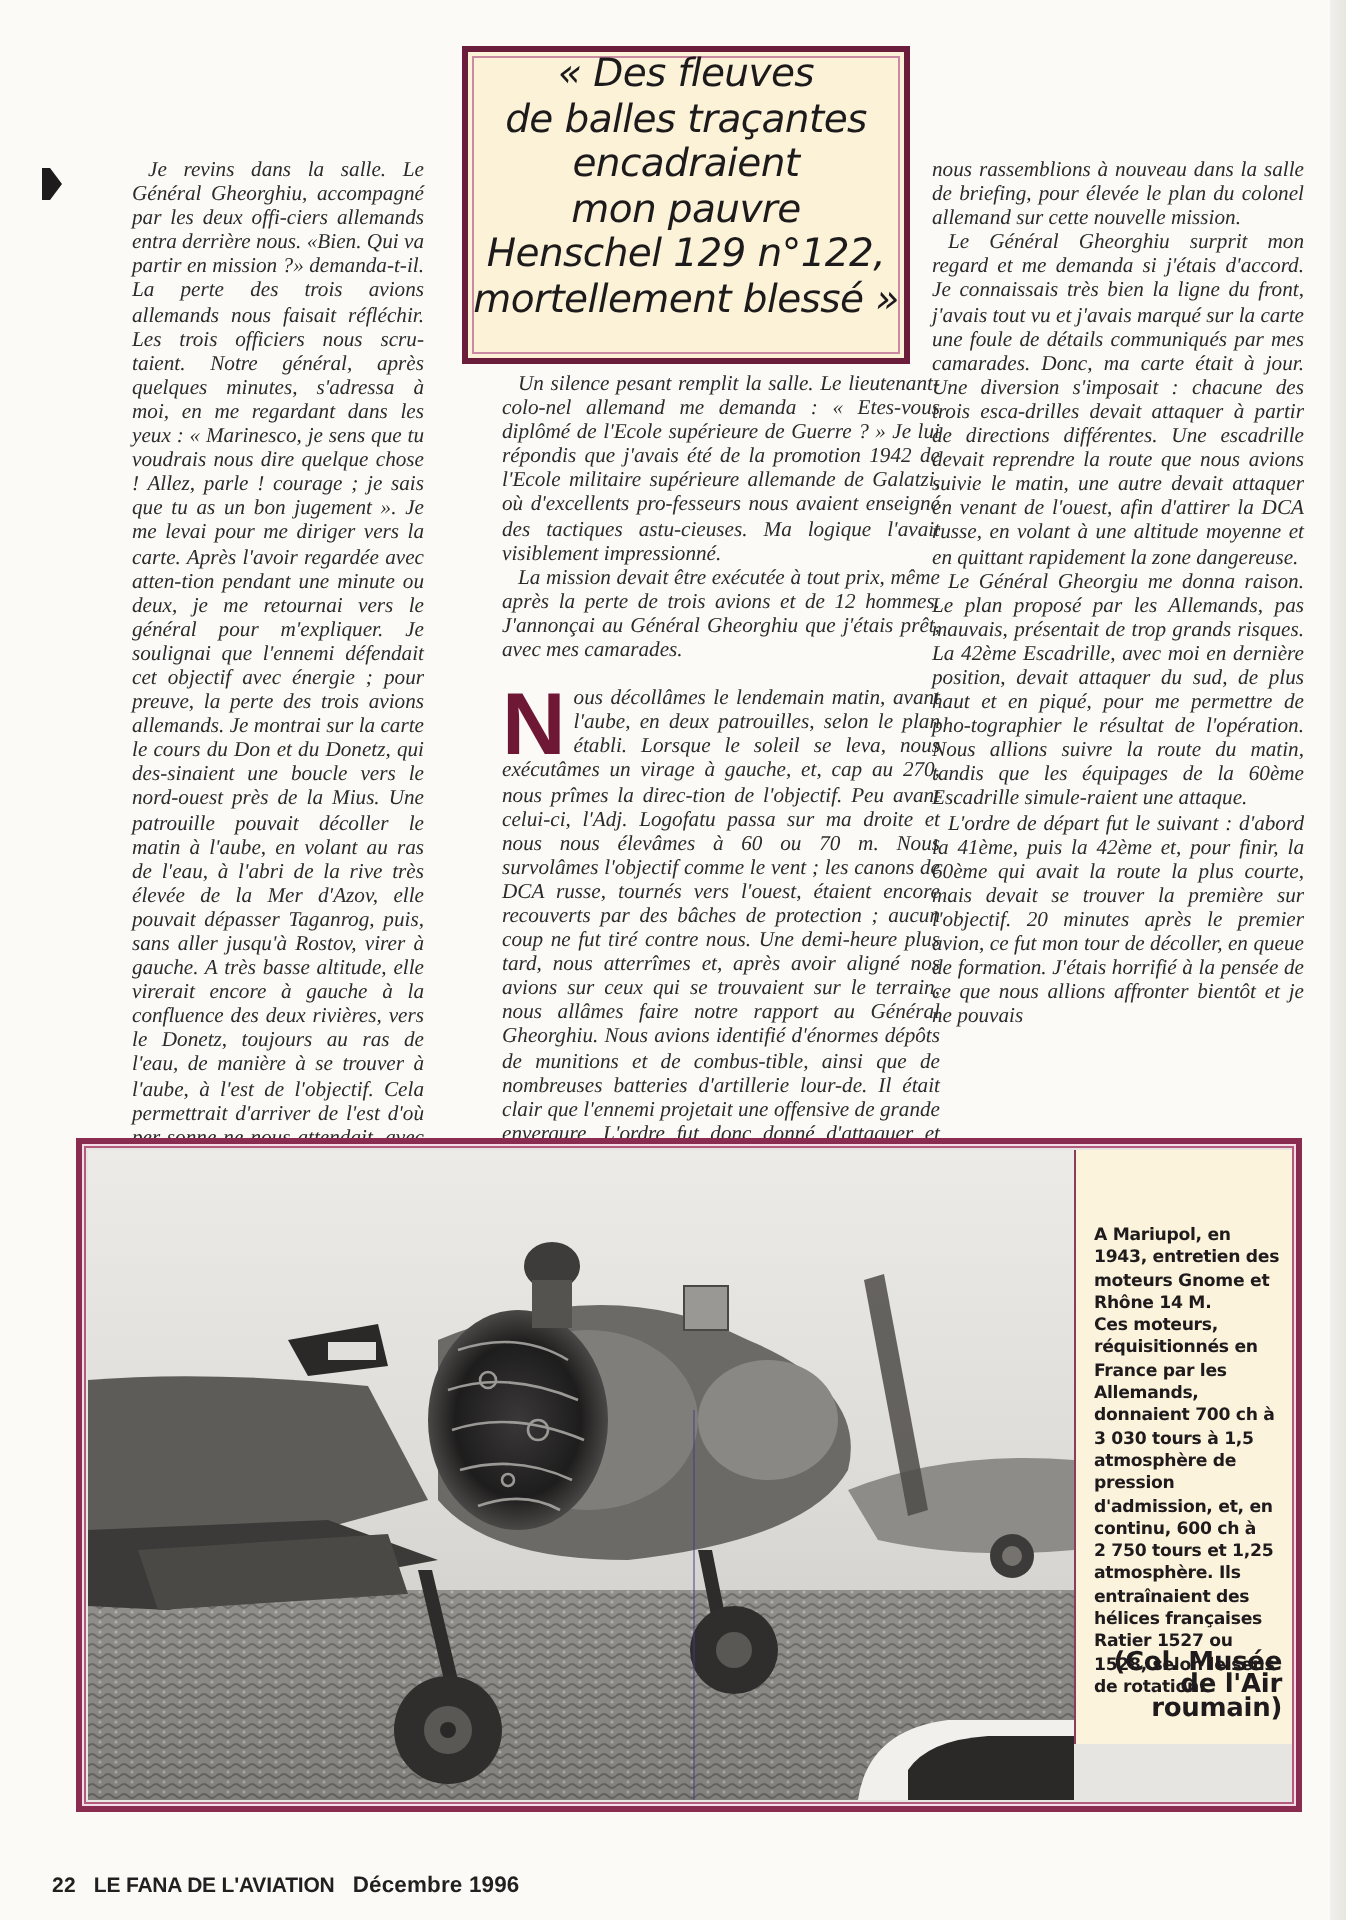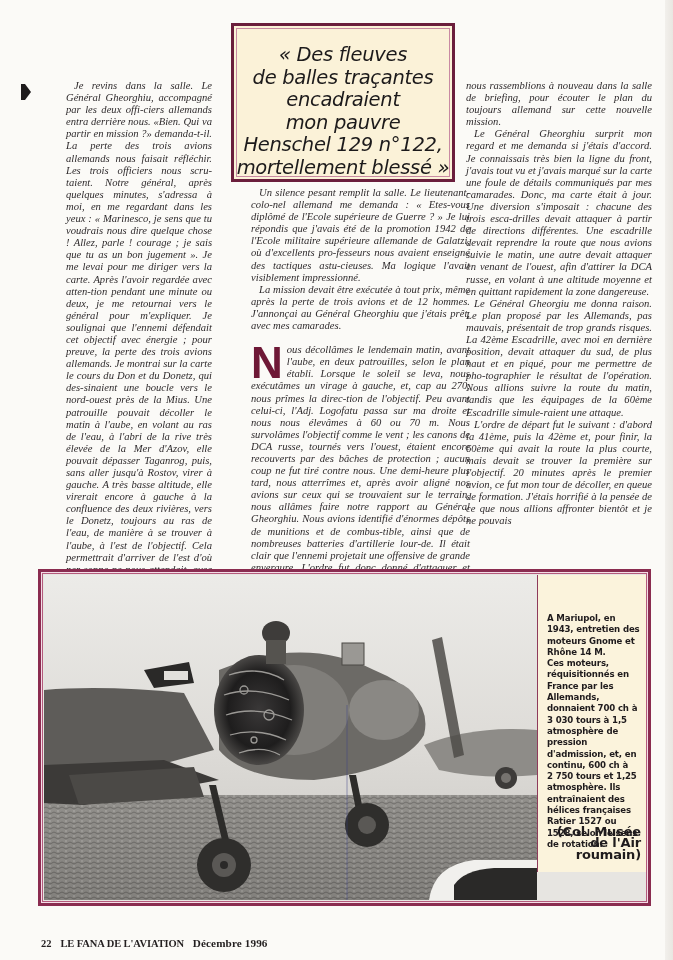--- a/index.html
+++ b/index.html
@@ -26,21 +26,21 @@
 
   .bullet-arrow {
     position: absolute; left: 21px; top: 83px; width: 10px; height: 18px;
   }
 
   .pullquote {
     position: absolute; left: 231px; top: 23px; width: 218px; height: 153px;
     background: #fbf2d8;
     border: 3px solid #6b1e3c;
     box-shadow: inset 0 0 0 2px #fbf2d8, inset 0 0 0 3px #c98aa2;
-    display: flex; align-items: flex-end; justify-content: center;
+    display: flex; align-items: flex-start; justify-content: center;
     text-align: center;
   }
   .pullquote-text {
     font-family: "DejaVu Sans", sans-serif;
     font-style: italic;
     font-size: 19.5px;
     line-height: 22.5px;
     color: #1c1a1b;
     letter-spacing: -0.3px;
     white-space: pre-line;
@@ -85,22 +85,22 @@
   .caption-credit {
     position: absolute; left: 9px; top: 251px; width: 94px;
     font-family: "DejaVu Sans", sans-serif;
     font-weight: bold; font-size: 13px; line-height: 11.3px;
     color: #1f1b1d; text-align: right;
     white-space: pre-line;
     letter-spacing: -0.15px;
   }
 
   .footer {
-    position: absolute; left: 41px; top: 937px;
-    font-family: Liberation Serif, serif;
+    position: absolute; left: 26px; top: 937px;
+    font-family: Liberation Sans, sans-serif;
     font-weight: bold; font-size: 10.5px;
     color: #231f20; letter-spacing: 0.1px;
     white-space: nowrap;
   }
   .footer .pg { margin-right: 6px; }
   .footer .mag { letter-spacing: -0.1px; margin-right: 6px; }
   .footer .date { font-size: 11.2px; }
 
   .right-edge {
     position: absolute; right: 0; top: 0; width: 8px; height: 960px;
@@ -132,21 +132,21 @@
 <div class="col" id="col2">
   <p>Un silence pesant remplit la salle. Le lieutenant-colo-nel allemand me demanda : « Etes-vous diplômé de l'Ecole supérieure de Guerre ? » Je lui répondis que j'avais été de la promotion 1942 de l'Ecole militaire supérieure allemande de Galatzi, où d'excellents pro-fesseurs nous avaient enseigné des tactiques astu-cieuses. Ma logique l'avait visiblement impressionné.</p>
   <p>La mission devait être exécutée à tout prix, même après la perte de trois avions et de 12 hommes. J'annonçai au Général Gheorghiu que j'étais prêt, avec mes camarades.</p>
   <div class="dropcap-wrap" style="margin-top:12px;">
     <span class="dropcap">N</span>
     <p class="noindent">ous décollâmes le lendemain matin, avant l'aube, en deux patrouilles, selon le plan établi. Lorsque le soleil se leva, nous exécutâmes un virage à gauche, et, cap au 270, nous prîmes la direc-tion de l'objectif. Peu avant celui-ci, l'Adj. Logofatu passa sur ma droite et nous nous élevâmes à 60 ou 70 m. Nous survolâmes l'objectif comme le vent ; les canons de DCA russe, tournés vers l'ouest, étaient encore recouverts par des bâches de protection ; aucun coup ne fut tiré contre nous. Une demi-heure plus tard, nous atterrîmes et, après avoir aligné nos avions sur ceux qui se trouvaient sur le terrain, nous allâmes faire notre rapport au Général Gheorghiu. Nous avions identifié d'énormes dépôts de munitions et de combus-tible, ainsi que de nombreuses batteries d'artillerie lour-de. Il était clair que l'ennemi projetait une offensive de grande envergure. L'ordre fut donc donné d'attaquer et détruire cet objectif. On appela par radio les avions res-tés à Kramatorskaïa. Une heure et demie plus tard nous</p>
   </div>
 </div>
 
 <div class="col" id="col3">
-  <p class="noindent">nous rassemblions à nouveau dans la salle de briefing, pour écouter le plan du toujours allemand sur cette nouvelle mission.</p>
+  <p class="noindent">nous rassemblions à nouveau dans la salle de briefing, pour élevée le plan du colonel allemand sur cette nouvelle mission.</p>
   <p>Le Général Gheorghiu surprit mon regard et me demanda si j'étais d'accord. Je connaissais très bien la ligne du front, j'avais tout vu et j'avais marqué sur la carte une foule de détails communiqués par mes camarades. Donc, ma carte était à jour. Une diversion s'imposait : chacune des trois esca-drilles devait attaquer à partir de directions différentes. Une escadrille devait reprendre la route que nous avions suivie le matin, une autre devait attaquer en venant de l'ouest, afin d'attirer la DCA russe, en volant à une altitude moyenne et en quittant rapidement la zone dangereuse.</p>
   <p>Le Général Gheorgiu me donna raison. Le plan proposé par les Allemands, pas mauvais, présentait de trop grands risques. La 42ème Escadrille, avec moi en dernière position, devait attaquer du sud, de plus haut et en piqué, pour me permettre de pho-tographier le résultat de l'opération. Nous allions suivre la route du matin, tandis que les équipages de la 60ème Escadrille simule-raient une attaque.</p>
   <p>L'ordre de départ fut le suivant : d'abord la 41ème, puis la 42ème et, pour finir, la 60ème qui avait la route la plus courte, mais devait se trouver la première sur l'objectif. 20 minutes après le premier avion, ce fut mon tour de décoller, en queue de formation. J'étais horrifié à la pensée de ce que nous allions affronter bientôt et je ne pouvais</p>
 </div>
 
 <div class="photo-frame">
   <svg class="photo" viewBox="0 0 493 325" preserveAspectRatio="none">
     <defs>
       <linearGradient id="sky" x1="0" y1="0" x2="0" y2="1">
         <stop offset="0" stop-color="#ecebe8"></stop>

